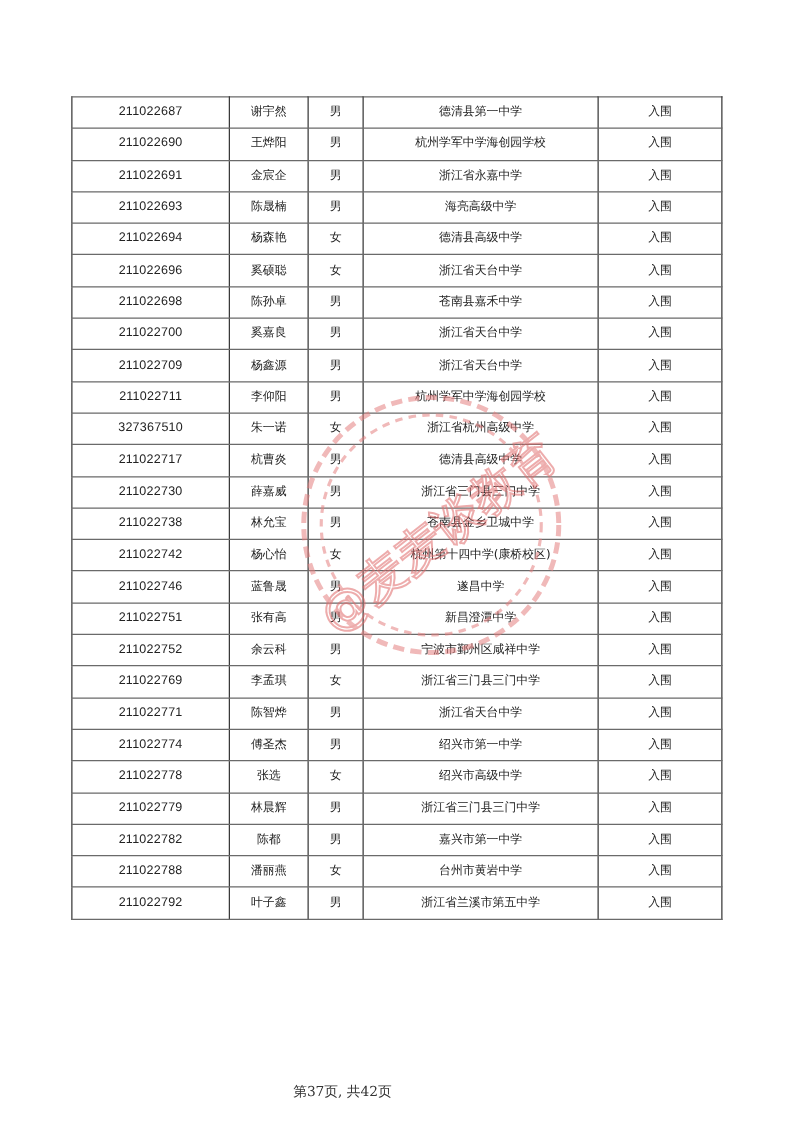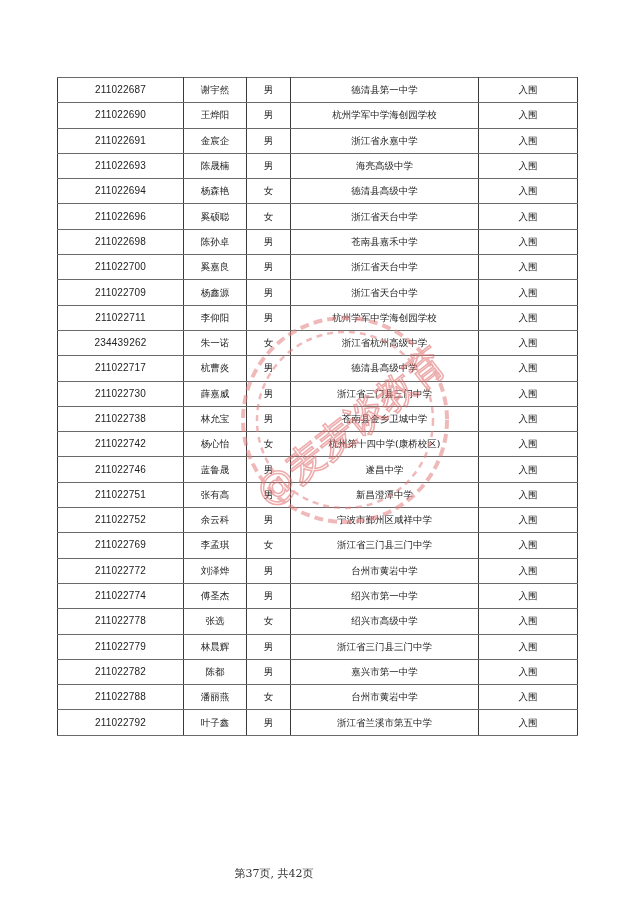--- a/index.html
+++ b/index.html
@@ -123,21 +123,21 @@
           <td class="c-status">入围</td>
         </tr>
         <tr>
           <td class="c-id">211022711</td>
           <td class="c-name">李仰阳</td>
           <td class="c-gender">男</td>
           <td class="c-school">杭州学军中学海创园学校</td>
           <td class="c-status">入围</td>
         </tr>
         <tr>
-          <td class="c-id">234439262</td>
+          <td class="c-id">327367510</td>
           <td class="c-name">朱一诺</td>
           <td class="c-gender">女</td>
           <td class="c-school">浙江省杭州高级中学</td>
           <td class="c-status">入围</td>
         </tr>
         <tr>
           <td class="c-id">211022717</td>
           <td class="c-name">杭曹炎</td>
           <td class="c-gender">男</td>
           <td class="c-school">德清县高级中学</td>
@@ -186,24 +186,24 @@
           <td class="c-status">入围</td>
         </tr>
         <tr>
           <td class="c-id">211022769</td>
           <td class="c-name">李孟琪</td>
           <td class="c-gender">女</td>
           <td class="c-school">浙江省三门县三门中学</td>
           <td class="c-status">入围</td>
         </tr>
         <tr>
-          <td class="c-id">211022772</td>
-          <td class="c-name">刘泽烨</td>
-          <td class="c-gender">男</td>
-          <td class="c-school">台州市黄岩中学</td>
+          <td class="c-id">211022771</td>
+          <td class="c-name">陈智烨</td>
+          <td class="c-gender">男</td>
+          <td class="c-school">浙江省天台中学</td>
           <td class="c-status">入围</td>
         </tr>
         <tr>
           <td class="c-id">211022774</td>
           <td class="c-name">傅圣杰</td>
           <td class="c-gender">男</td>
           <td class="c-school">绍兴市第一中学</td>
           <td class="c-status">入围</td>
         </tr>
         <tr>

